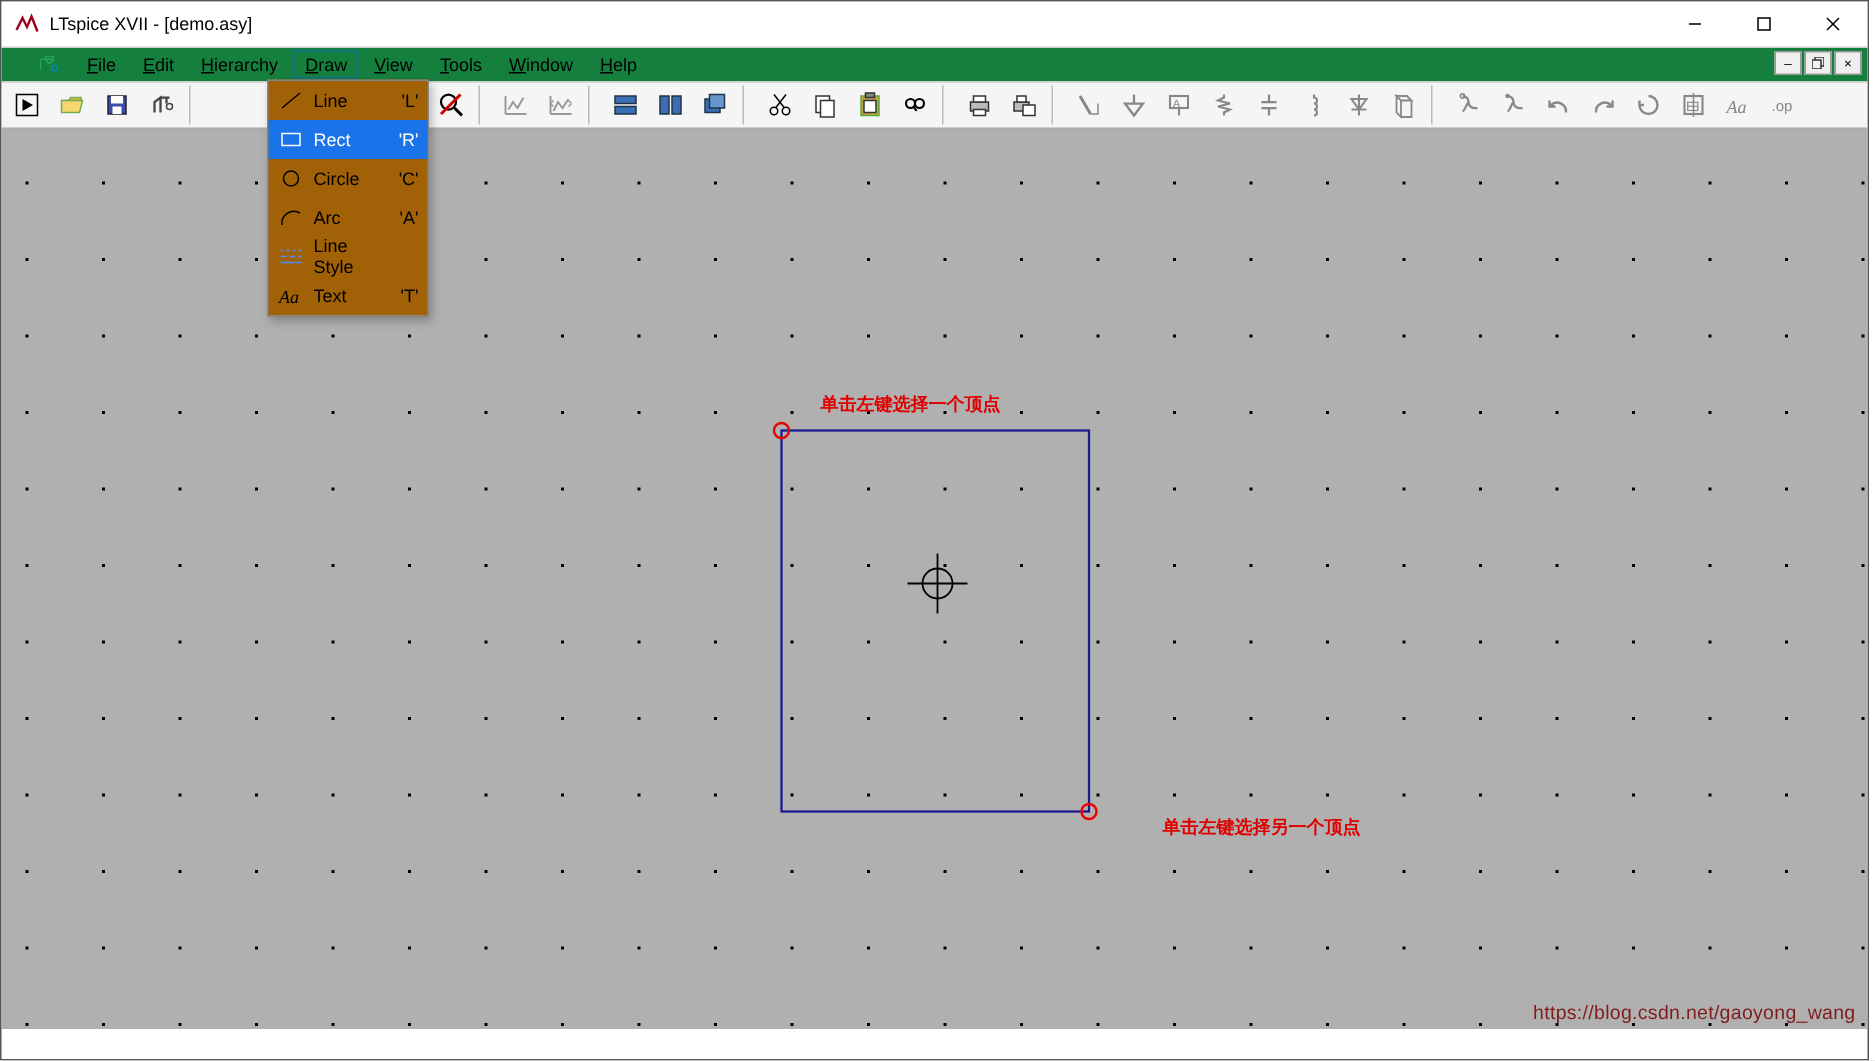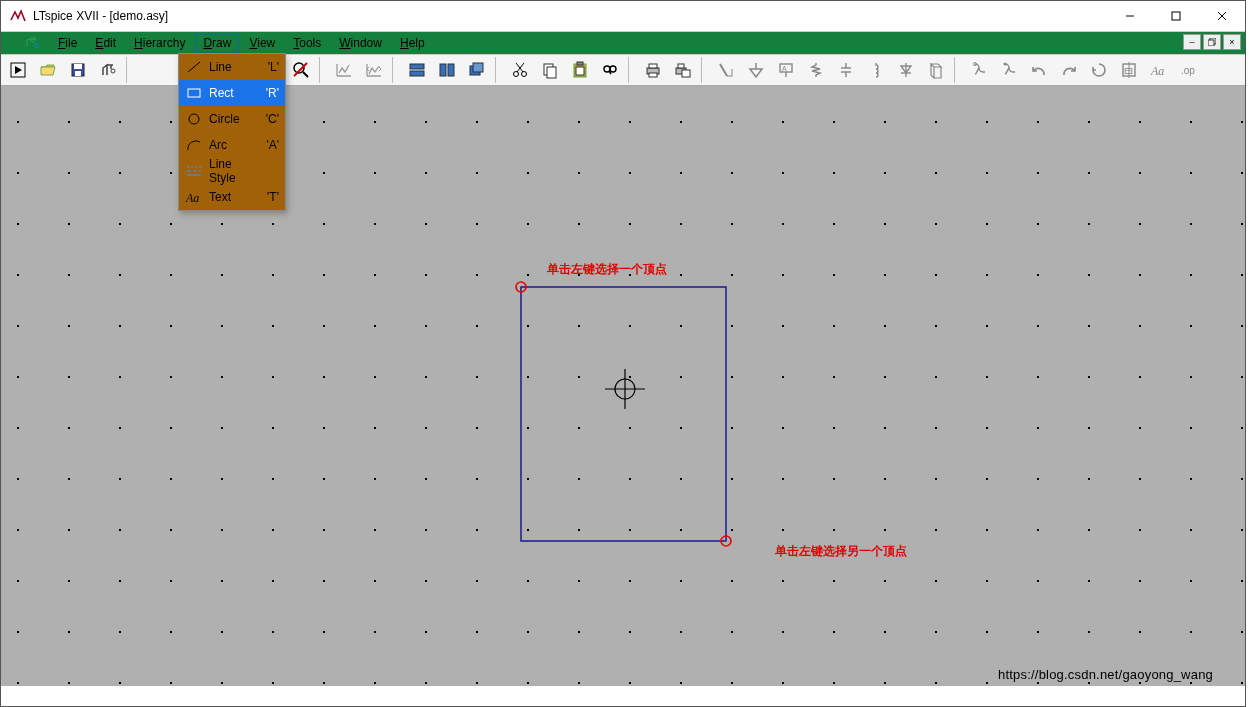--- a/index.html
+++ b/index.html
@@ -27,21 +27,21 @@
   .dropdown .row{display:flex;align-items:center;height:26px;padding:0 6px 0 4px;}
   .dropdown .row.sel{background:#1a73e8;color:#fff;}
   .dropdown .ico{width:22px;height:20px;display:flex;align-items:center;justify-content:center;margin-right:4px;}
   .dropdown .lbl{flex:1;}
   .dropdown .hot{width:20px;text-align:right;}
   
   .canvas{position:absolute;left:0;right:0;top:82px;bottom:20px;background:#b0b0b0;overflow:hidden;}
   .canvas svg{position:absolute;left:0;top:0;}
   
   .status{position:absolute;left:0;right:0;bottom:0;height:20px;border-top:2px solid #fff;background:#f3f3f3;display:flex;align-items:center;padding-left:6px;font-size:12px;color:#000;}
-  .watermark{position:absolute;right:32px;bottom:4px;color:#000000;font-size:13px;letter-spacing:.2px;font-family:Arial,sans-serif;}
+  .watermark{position:absolute;right:8px;bottom:4px;color:#7f1d1d;font-size:13px;letter-spacing:.2px;font-family:Arial,sans-serif;}
   .annot{position:absolute;color:#e00000;font-size:12px;font-weight:600;white-space:nowrap;margin-left:34px;}
   svg{display:block;}
 </style>
 </head>
 <body>
 
 <div class="window">
 
   <div class="title-bar">
     <span class="title-icon">

